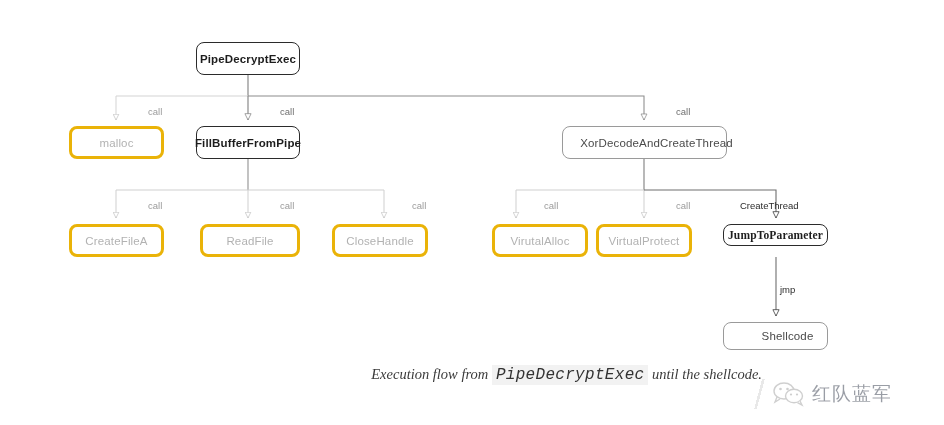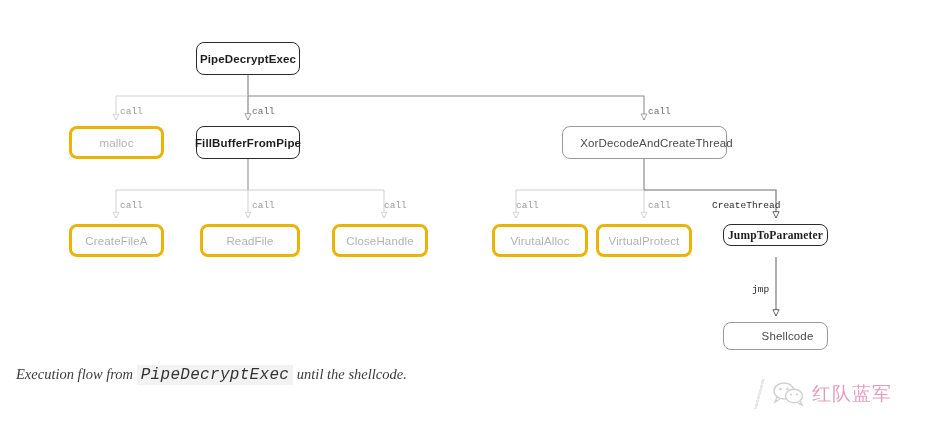--- a/index.html
+++ b/index.html
@@ -50,34 +50,35 @@
   }
   
   .node.dim {
     border: 3px solid #eab308;
     color: #b2b2b2;
     font-weight: 400;
   }
 
   .edge-label {
     position: absolute;
-    font-family: Liberation Mono, monospace;
+    font-family: Liberation Sans, sans-serif;
     font-size: 9.5px;
     white-space: nowrap;
+    margin-left: 28px;
   }
   .edge-label.dim  { color: #9b9b9b; }
   .edge-label.norm { color: #6f6f6f; }
   .edge-label.strong { color: #2b2b2b; }
 
   #caption {
     position: absolute;
-    left: 16px;
+    left: 2px;
     top: 366px;
     width: 760px;
-    text-align: left;
+    text-align: right;
     font-family: "Liberation Serif", serif;
     font-style: italic;
     font-size: 14.5px;
     color: #3b3b3b;
     white-space: nowrap;
   }
   #caption .code {
     font-family: "Liberation Mono", monospace;
     font-style: italic;
     font-size: 16px;
@@ -99,21 +100,21 @@
     opacity: 0.42;
   }
   #watermark .wm-bar {
     width: 14px;
     height: 30px;
     background: linear-gradient(105deg, transparent 46%, #c9c9c9 46%, #c9c9c9 58%, transparent 58%);
   }
   #watermark .wm-text {
     font-family: "DejaVu Sans", sans-serif;
     font-size: 19px;
-    color: #be185d;
+    color: #0f172a;
     letter-spacing: 1px;
     white-space: nowrap;
   }
 </style>
 </head>
 <body>
 
 <svg id="canvas" viewBox="0 0 944 425" xmlns="http://www.w3.org/2000/svg">
   <defs>
     <marker id="arrow-dim" viewBox="0 0 10 10" refX="9" refY="5" markerWidth="7" markerHeight="7" orient="auto-start-reverse">

